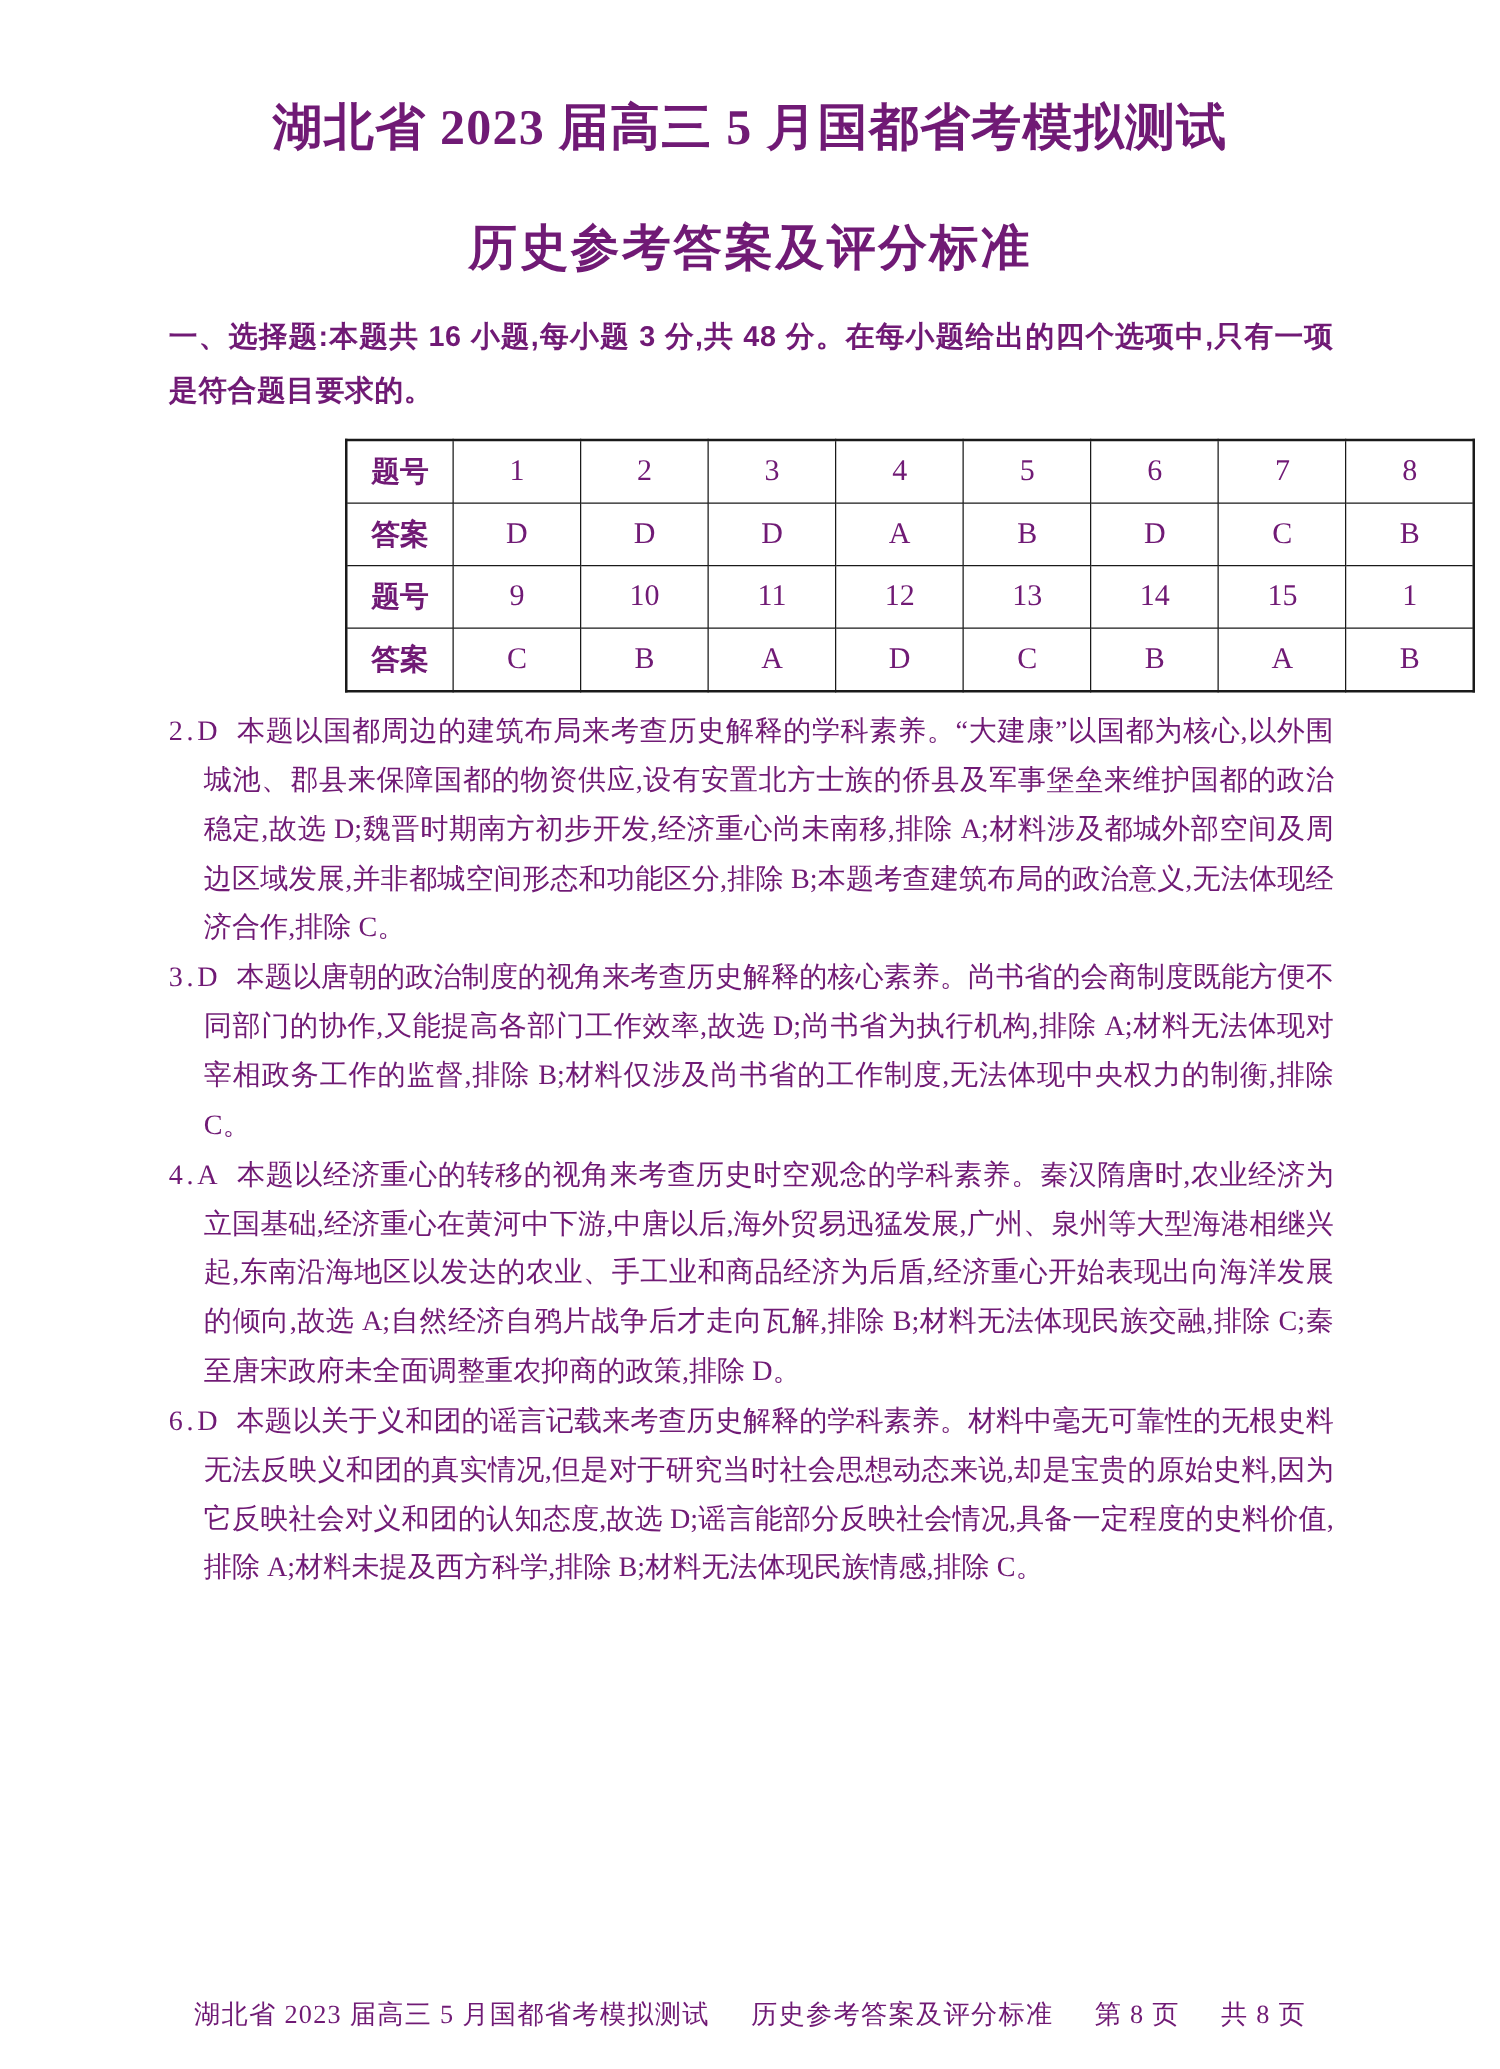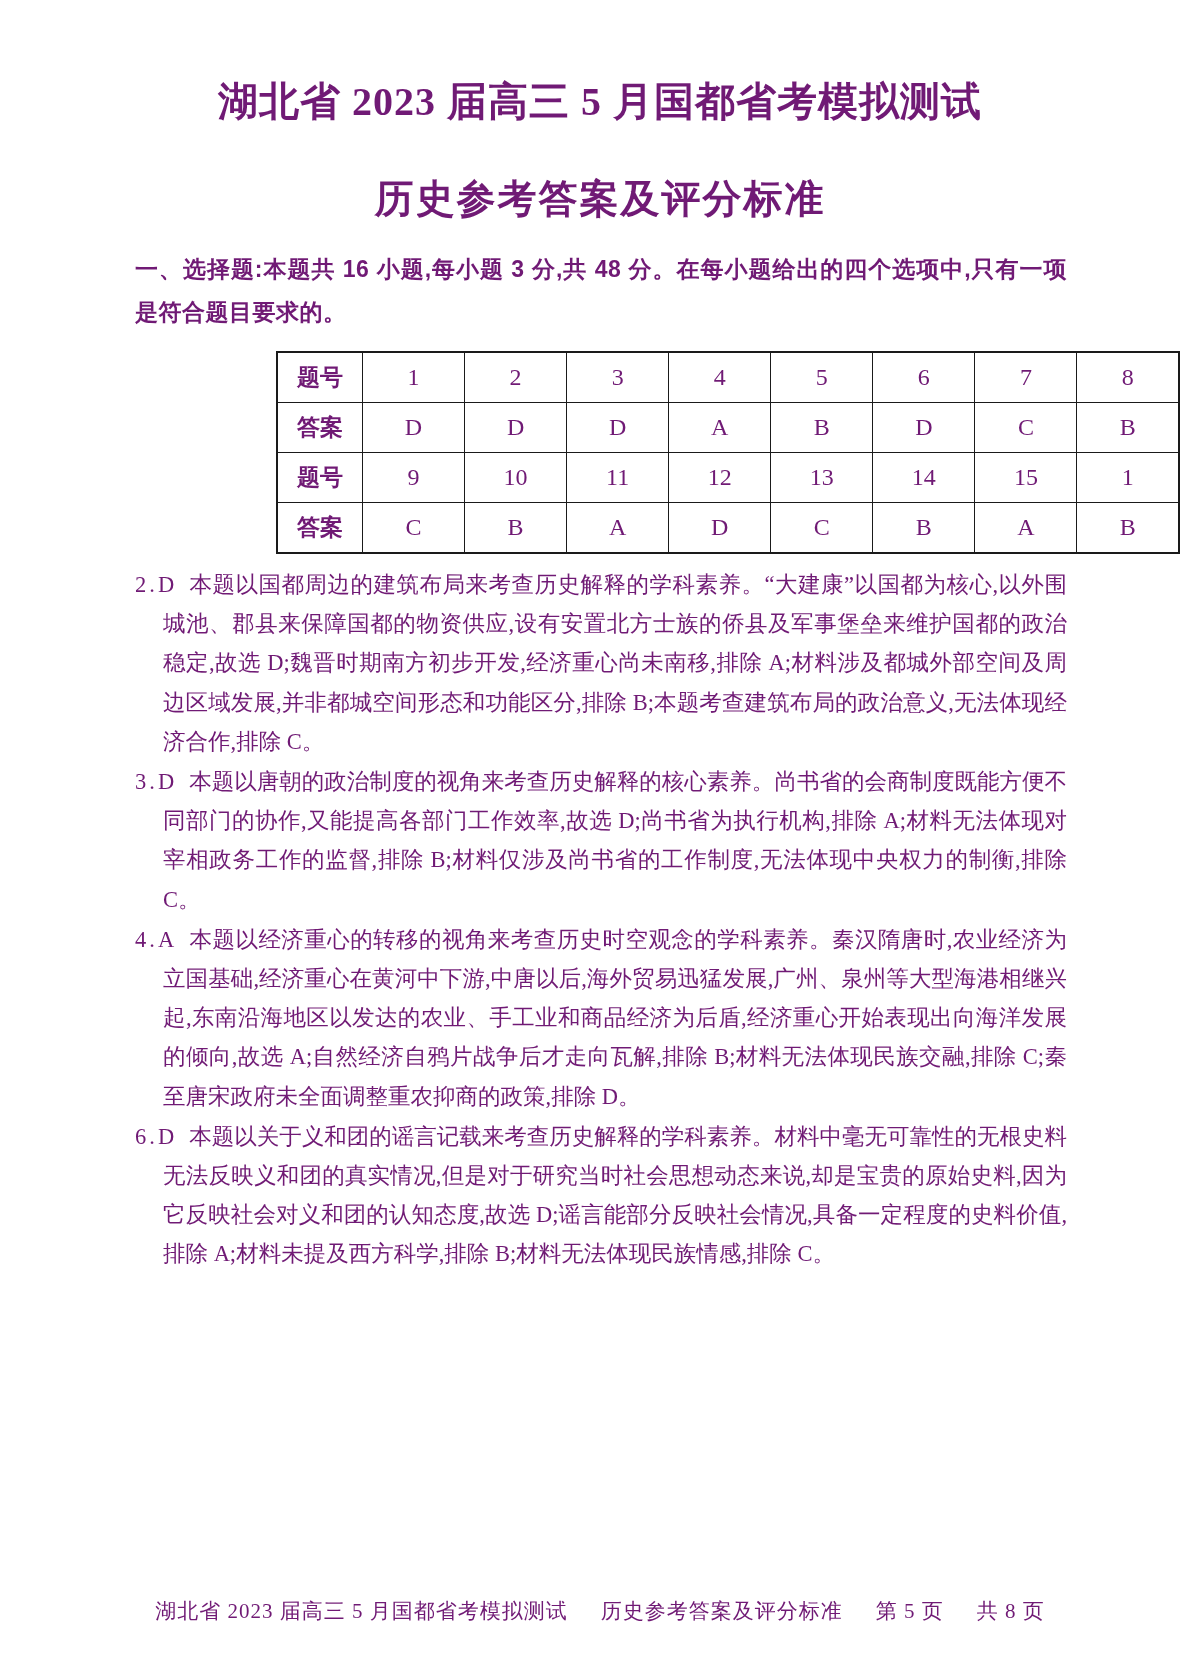--- a/index.html
+++ b/index.html
@@ -151,16 +151,16 @@
   </table>
 
   <div class="items" id="explanations">
       <p class="item"><span class="marker">2.D</span><span>本题以国都周边的建筑布局来考查历史解释的学科素养。“大建康”以国都为核心,以外围城池、郡县来保障国都的物资供应,设有安置北方士族的侨县及军事堡垒来维护国都的政治稳定,故选 D;魏晋时期南方初步开发,经济重心尚未南移,排除 A;材料涉及都城外部空间及周边区域发展,并非都城空间形态和功能区分,排除 B;本题考查建筑布局的政治意义,无法体现经济合作,排除 C。</span></p>
       <p class="item"><span class="marker">3.D</span><span>本题以唐朝的政治制度的视角来考查历史解释的核心素养。尚书省的会商制度既能方便不同部门的协作,又能提高各部门工作效率,故选 D;尚书省为执行机构,排除 A;材料无法体现对宰相政务工作的监督,排除 B;材料仅涉及尚书省的工作制度,无法体现中央权力的制衡,排除 C。</span></p>
       <p class="item"><span class="marker">4.A</span><span>本题以经济重心的转移的视角来考查历史时空观念的学科素养。秦汉隋唐时,农业经济为立国基础,经济重心在黄河中下游,中唐以后,海外贸易迅猛发展,广州、泉州等大型海港相继兴起,东南沿海地区以发达的农业、手工业和商品经济为后盾,经济重心开始表现出向海洋发展的倾向,故选 A;自然经济自鸦片战争后才走向瓦解,排除 B;材料无法体现民族交融,排除 C;秦至唐宋政府未全面调整重农抑商的政策,排除 D。</span></p>
       <p class="item"><span class="marker">6.D</span><span>本题以关于义和团的谣言记载来考查历史解释的学科素养。材料中毫无可靠性的无根史料无法反映义和团的真实情况,但是对于研究当时社会思想动态来说,却是宝贵的原始史料,因为它反映社会对义和团的认知态度,故选 D;谣言能部分反映社会情况,具备一定程度的史料价值,排除 A;材料未提及西方科学,排除 B;材料无法体现民族情感,排除 C。</span></p>
     </div>
 
   <div class="footer">
-    <span class="seg">湖北省 2023 届高三 5 月国都省考模拟测试</span><span class="seg">历史参考答案及评分标准</span><span class="seg">第 5 页</span><span class="seg">共 8 页</span>
+    <span class="seg">湖北省 2023 届高三 5 月国都省考模拟测试</span><span class="seg">历史参考答案及评分标准</span><span class="seg">第 8 页</span><span class="seg">共 8 页</span>
   </div>
 
 </div>
 
 </body></html>

